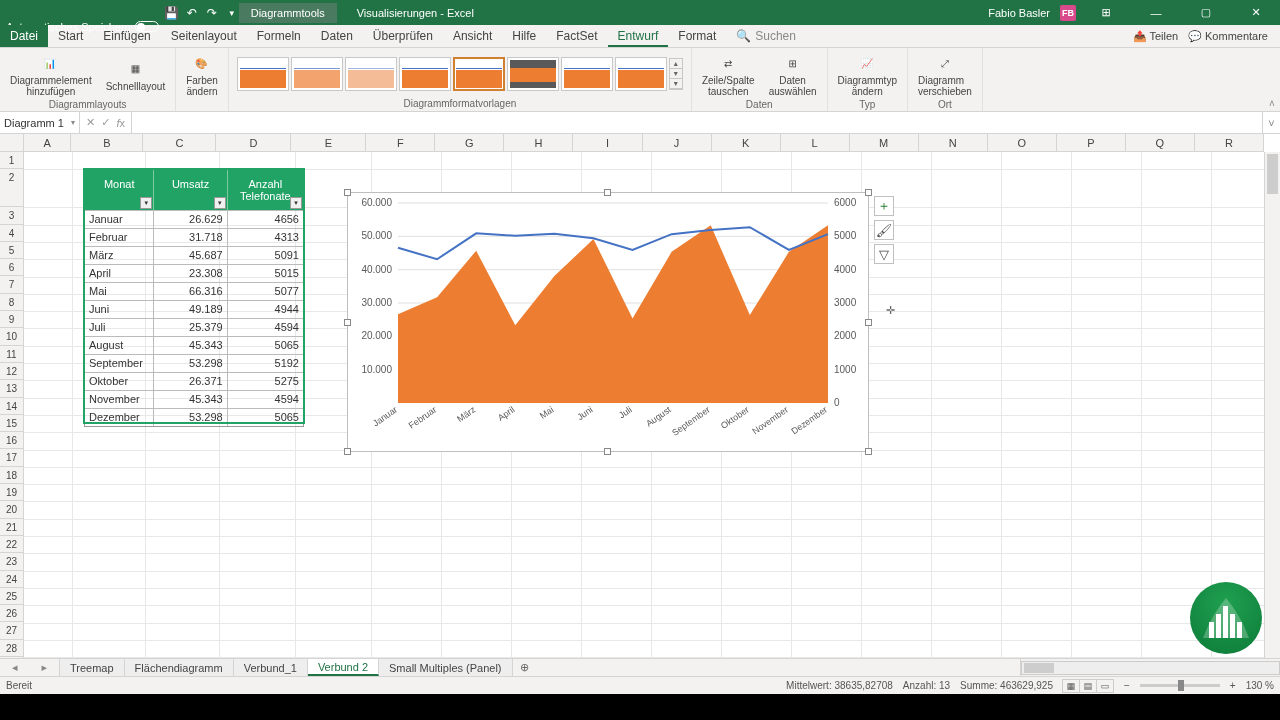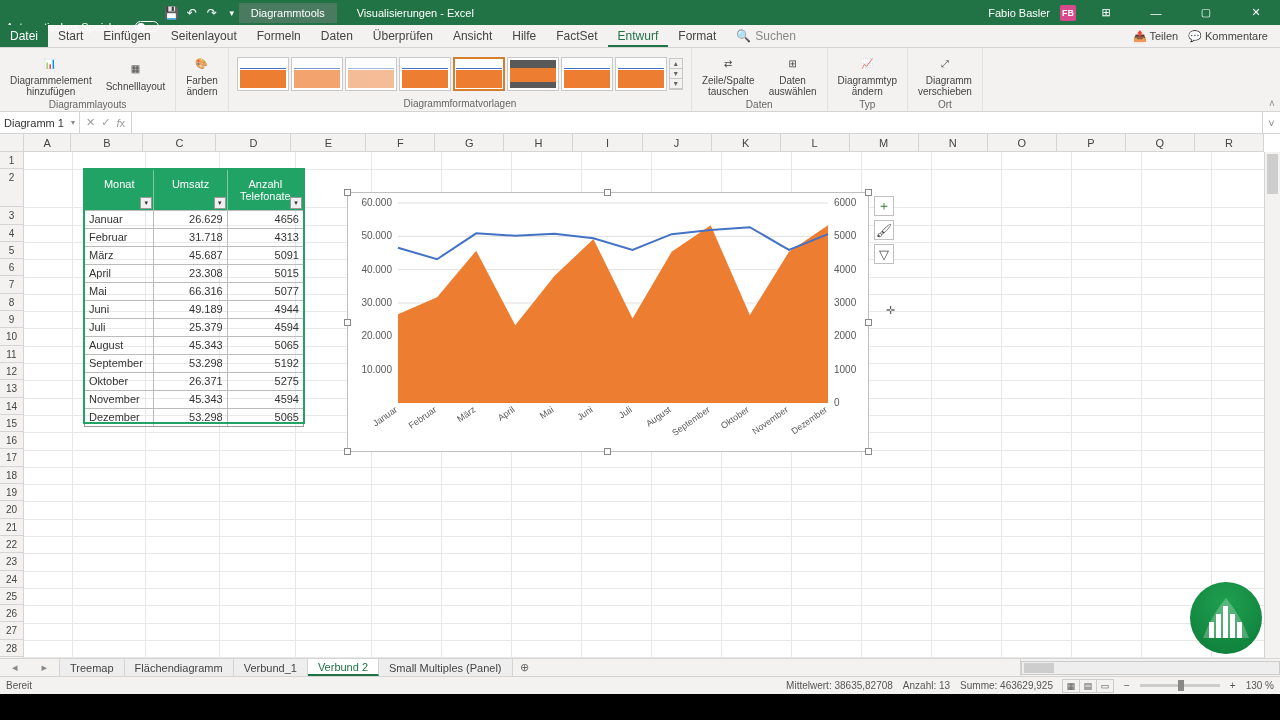--- a/index.html
+++ b/index.html
@@ -254,21 +254,21 @@
             <span style="white-space:pre-line;text-align:center;">Diagrammtyp
 ändern</span>
           </div>
     </div>
     <div class="label">Typ</div>
   </div>
   <div class="ribbon-group">
     <div class="controls">
       <div class="big-btn">
             <span class="icn">⤢</span>
-            <span style="white-space:pre-line;text-align:right;">Diagramm
+            <span style="white-space:pre-line;text-align:left;">Diagramm
 verschieben</span>
           </div>
     </div>
     <div class="label">Ort</div>
   </div>
   <div style="flex:1;"></div>
   <div style="width:16px;display:flex;align-items:flex-end;justify-content:center;color:#888;font-size:10px;padding-bottom:2px;">˄</div>
 </div>
 
 <div class="formula-row">

